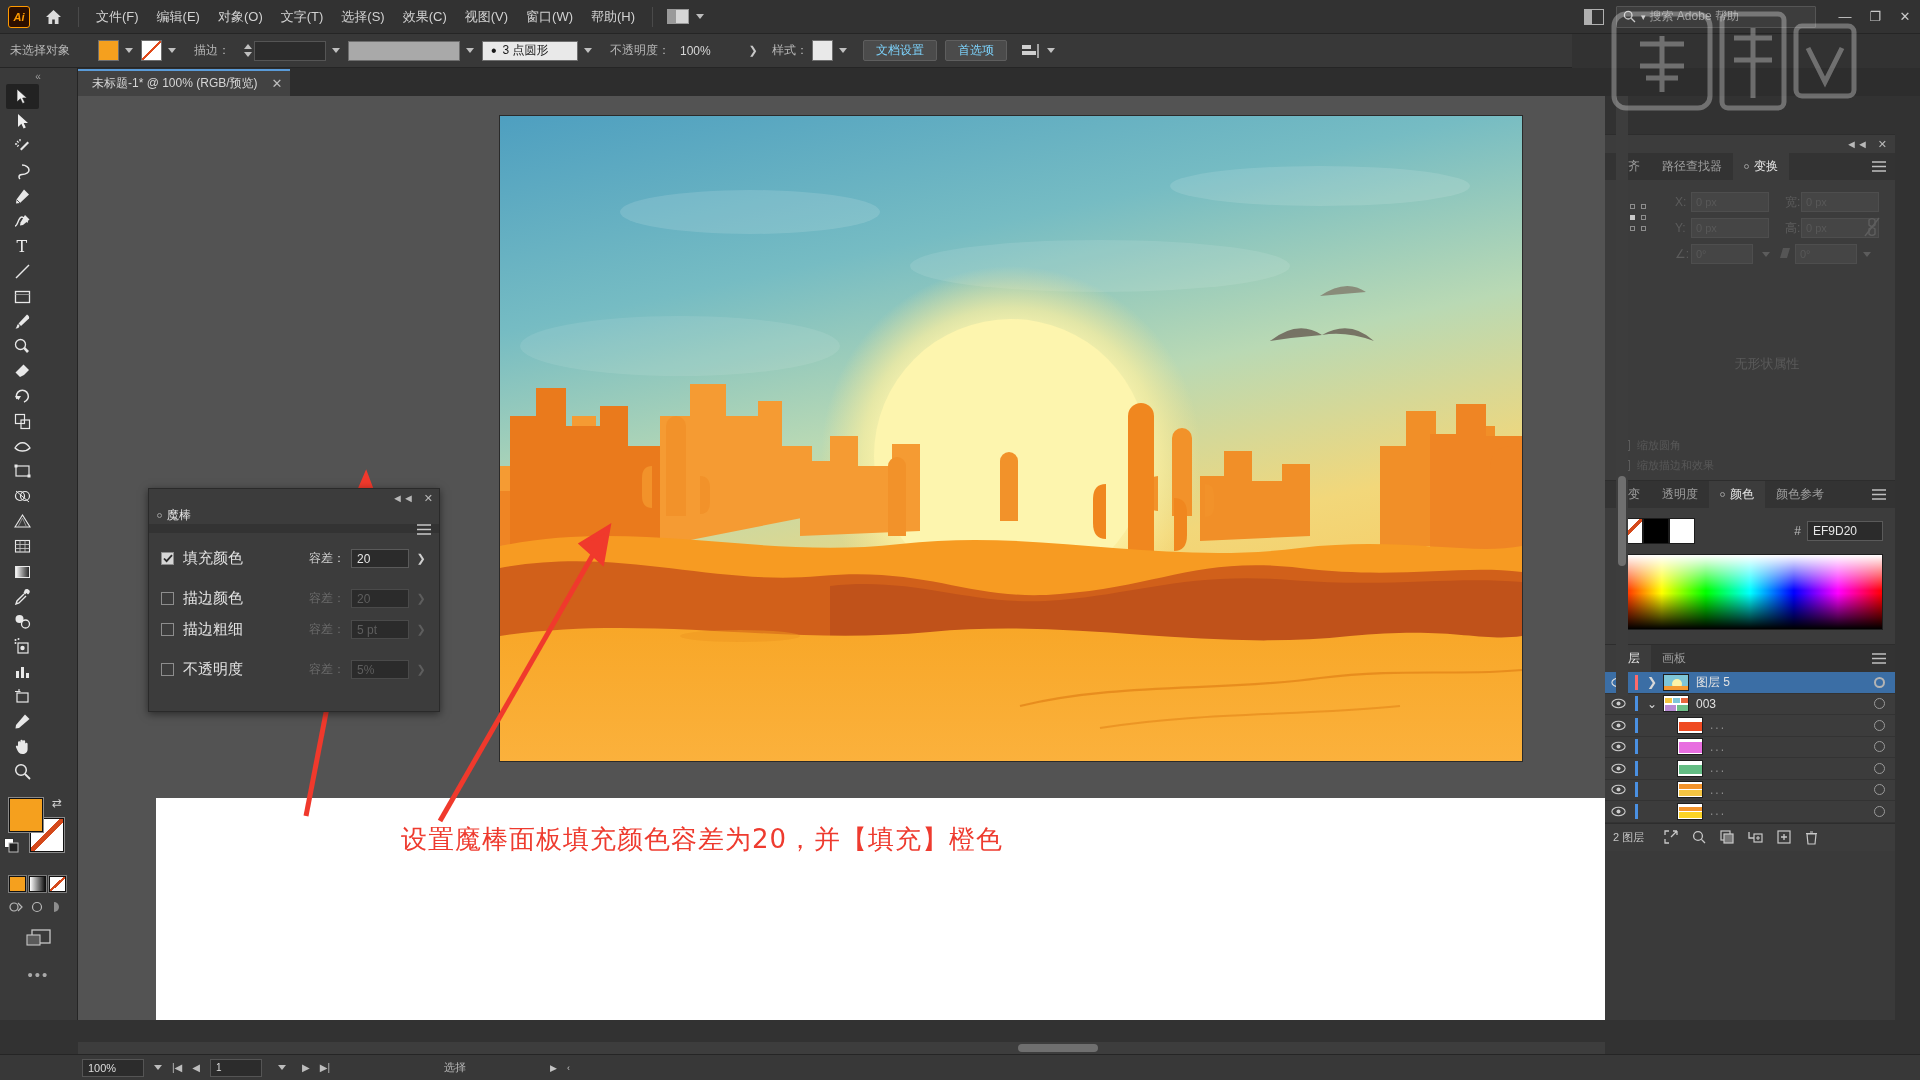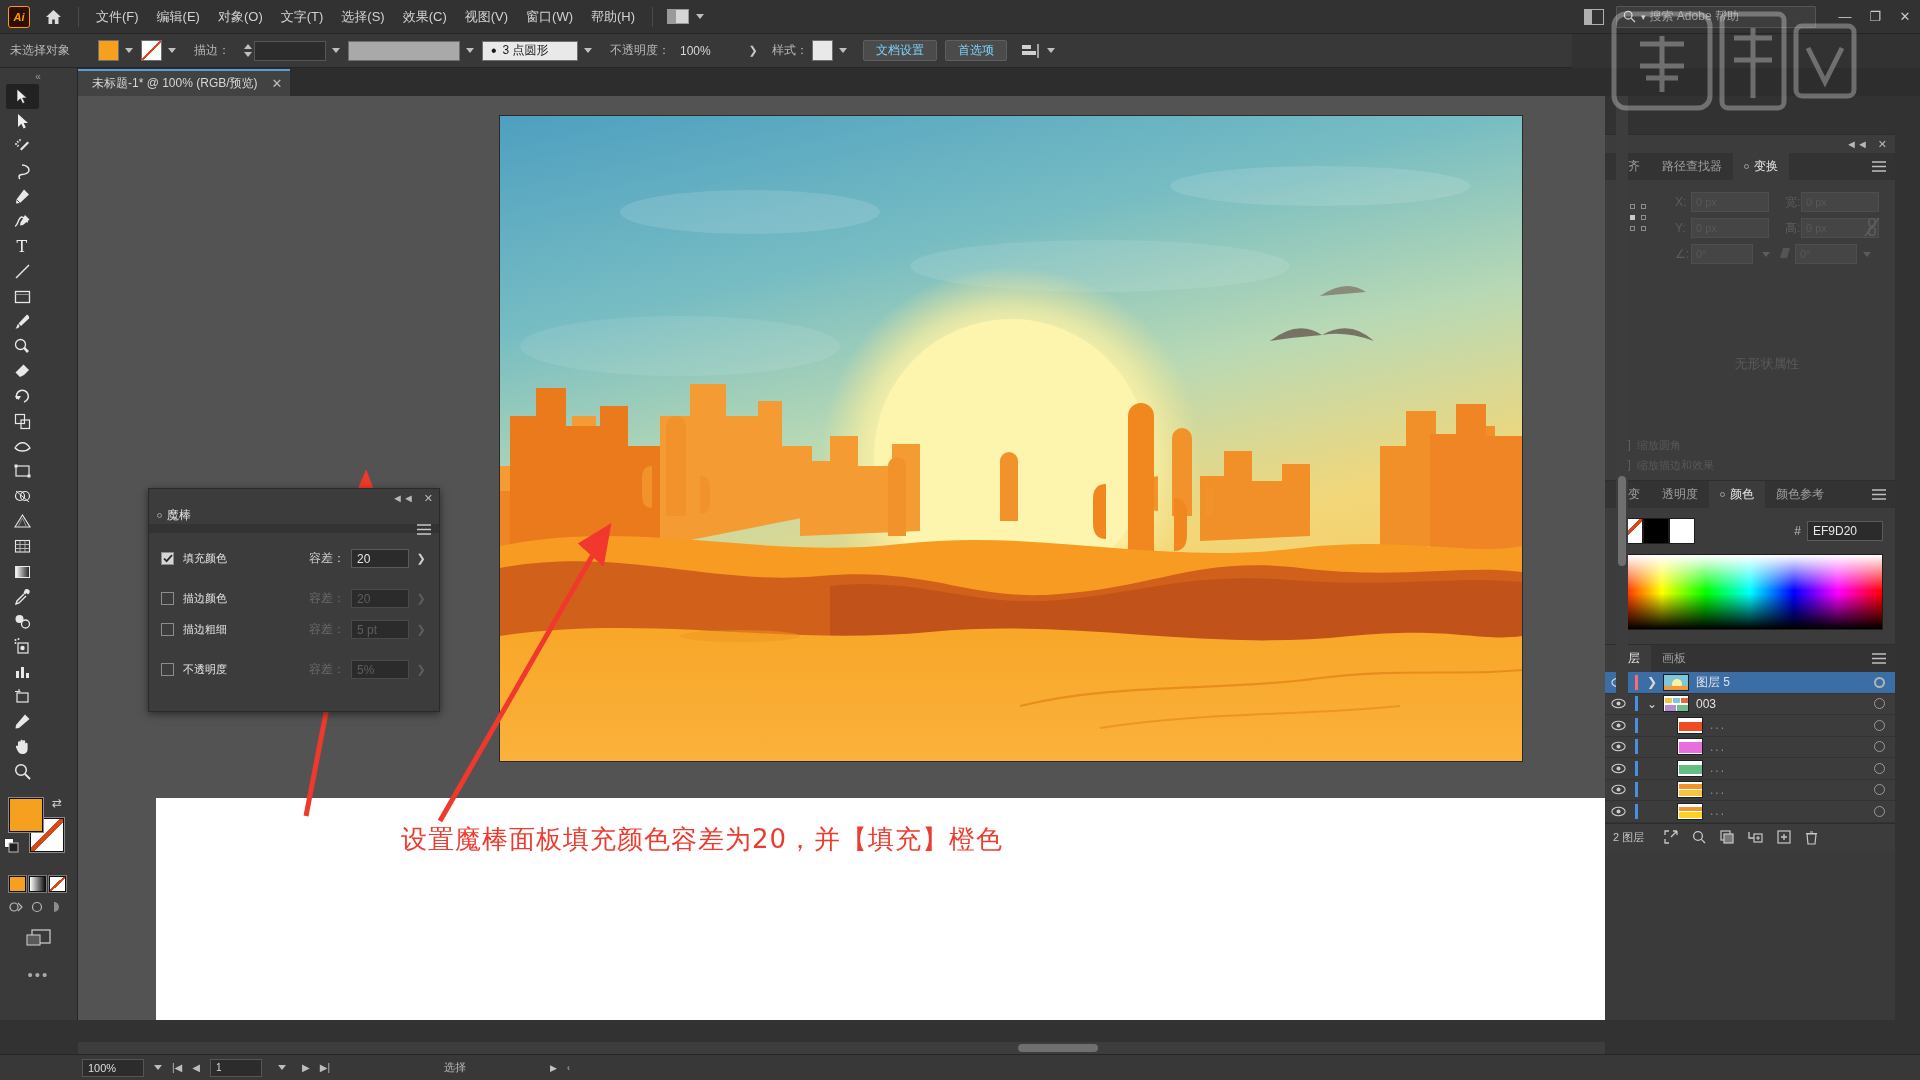--- a/index.html
+++ b/index.html
@@ -213,21 +213,21 @@
   .wp-row {
     height: 31px; display: flex; align-items: center; padding: 0 12px 0 12px;
   }
   .wp-gap { height: 9px; }
   .cbx {
     width: 13px; height: 13px; background: #d6d6d6; border: 1px solid #8d8d8d;
     display: flex; align-items: center; justify-content: center; margin-right: 9px;
   }
   .cbx.off { background: #3c3c3c; border: 1px solid #8d8d8d; }
   .cbx svg { display: block; }
-  .wp-name { font-size: 11px; color: #e3e3e3; white-space: nowrap; }
+  .wp-name { font-size: 15px; color: #e3e3e3; white-space: nowrap; }
   .wp-tol { margin-left: auto; display: flex; align-items: center; gap: 6px; }
   .wp-tol-label { font-size: 12px; color: #d2d2d2; }
   .wp-tol-label.dim { color: #6a6a6a; }
   .wp-input {
     width: 58px; height: 19px; background: #2b2b2b; border: 1px solid #5a5a5a;
     color: #e5e5e5; font-size: 12px; padding: 0 5px; display:flex; align-items:center;
   }
   .wp-input.dim { color: #5e5e5e; border-color: #4a4a4a; }
   .wp-arrow { color: #cfcfcf; font-size: 11px; width: 12px; text-align: center;}
   .wp-arrow.dim { color: #5e5e5e; }

